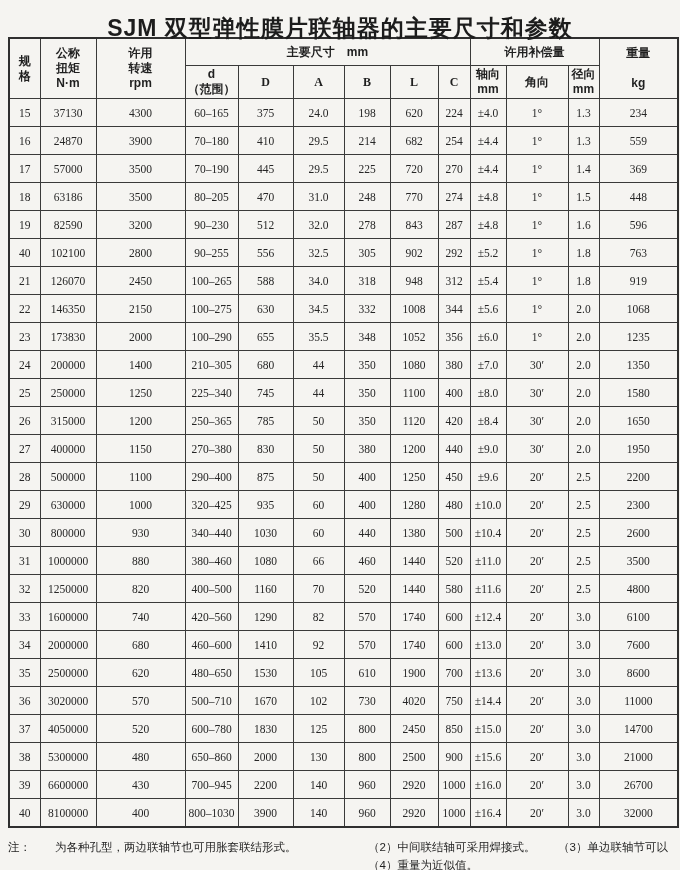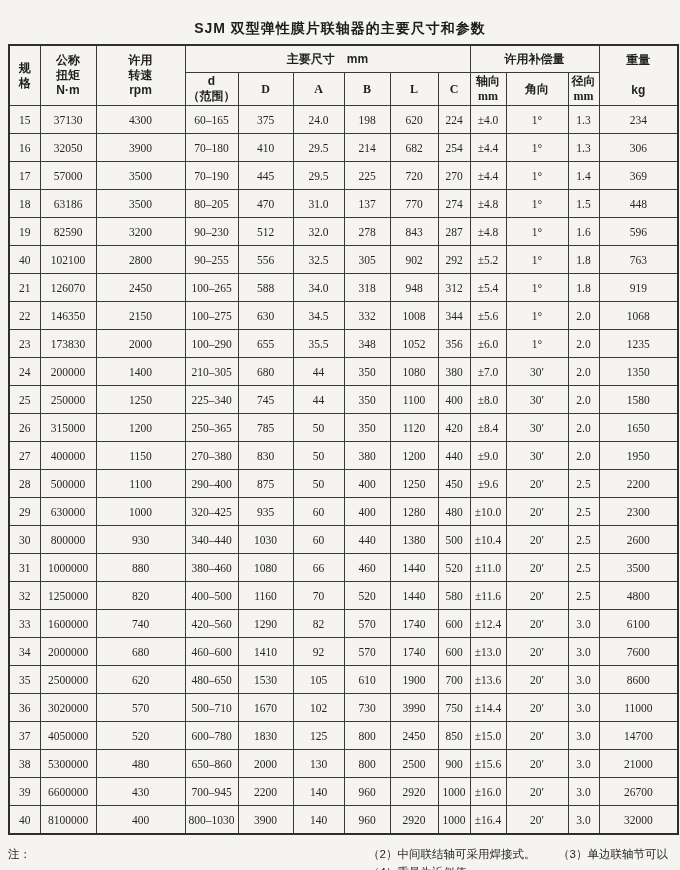--- a/index.html
+++ b/index.html
@@ -9,24 +9,24 @@
   body {
     width: 680px;
     height: 870px;
     background: #f5f4f1;
     color: #242424;
     font-family: "Liberation Sans", sans-serif;
     overflow: hidden;
   }
   .page-title {
     margin: 0;
-    padding-top: 20px;
+    padding-top: 13px;
     height: 24px;
     text-align: center;
-    font-size: 14px;
+    font-size: 23px;
     font-weight: bold;
     letter-spacing: 1px;
     color: #1c1c1c;
   }
   table.dim-table {
     border-collapse: collapse;
     table-layout: fixed;
     margin-left: 8px;
     width: 669px;
     border: 2px solid #2f2f2f;
@@ -40,21 +40,21 @@
   }
   .dim-table thead th {
     font-weight: 600;
     white-space: pre-line;
     line-height: 1.25;
     font-size: 12px;
     color: #1f1f1f;
   }
   tr.h1 th { height: 26px; }
   tr.h2 th { height: 32px; }
-  th.cjk-small { font-size: 10px; line-height: 1.15; font-family: Liberation Serif, serif; }
+  th.cjk-small { font-size: 10px; line-height: 1.15; }
   th.letter {
     font-family: "Liberation Serif", serif;
     font-size: 13.5px;
     font-weight: 600;
   }
   th.d-range { font-size: 11px; line-height: 1.2; }
   .dim-table tbody td {
     height: 27px;
     font-family: "Liberation Serif", serif;
     font-size: 11.5px;
@@ -138,32 +138,32 @@
         <td>198</td>
         <td>620</td>
         <td>224</td>
         <td>±4.0</td>
         <td>1°</td>
         <td>1.3</td>
         <td>234</td>
       </tr>
       <tr>
         <td>16</td>
-        <td>32050</td>
+        <td>24870</td>
         <td>3900</td>
         <td>70–180</td>
         <td>410</td>
         <td>29.5</td>
         <td>214</td>
         <td>682</td>
         <td>254</td>
         <td>±4.4</td>
         <td>1°</td>
         <td>1.3</td>
-        <td>306</td>
+        <td>559</td>
       </tr>
       <tr>
         <td>17</td>
         <td>57000</td>
         <td>3500</td>
         <td>70–190</td>
         <td>445</td>
         <td>29.5</td>
         <td>225</td>
         <td>720</td>
@@ -173,21 +173,21 @@
         <td>1.4</td>
         <td>369</td>
       </tr>
       <tr>
         <td>18</td>
         <td>63186</td>
         <td>3500</td>
         <td>80–205</td>
         <td>470</td>
         <td>31.0</td>
-        <td>137</td>
+        <td>248</td>
         <td>770</td>
         <td>274</td>
         <td>±4.8</td>
         <td>1°</td>
         <td>1.5</td>
         <td>448</td>
       </tr>
       <tr>
         <td>19</td>
         <td>82590</td>
@@ -444,21 +444,21 @@
         <td>8600</td>
       </tr>
       <tr>
         <td>36</td>
         <td>3020000</td>
         <td>570</td>
         <td>500–710</td>
         <td>1670</td>
         <td>102</td>
         <td>730</td>
-        <td>3990</td>
+        <td>4020</td>
         <td>750</td>
         <td>±14.4</td>
         <td>20′</td>
         <td>3.0</td>
         <td>11000</td>
       </tr>
       <tr>
         <td>37</td>
         <td>4050000</td>
         <td>520</td>
@@ -517,19 +517,20 @@
         <td>20′</td>
         <td>3.0</td>
         <td>32000</td>
       </tr>
     </tbody>
 </table>
 
 <div class="notes">
   <div class="note-label">注：</div>
   <div class="note-col1">
+    <div class="cont">为各种孔型，两边联轴节也可用胀套联结形式。</div>
   </div>
   <div class="note-col2">
     <div>（2）中间联结轴可采用焊接式。</div>
     <div>（4）重量为近似值。</div>
   </div>
   <div class="note-col3">（3）单边联轴节可以</div>
 </div>
 
 </body></html>

